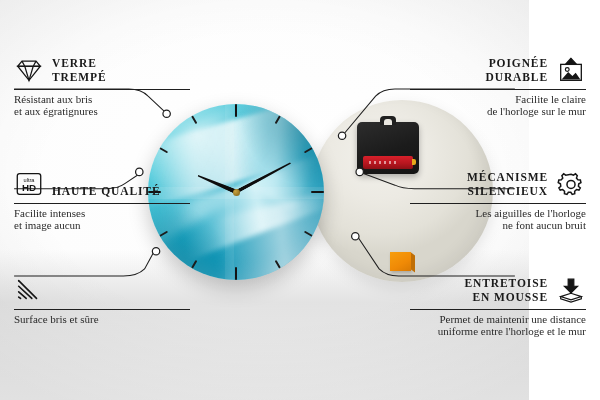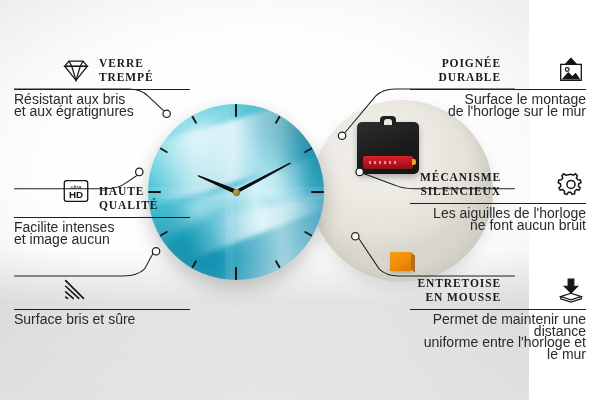--- a/index.html
+++ b/index.html
@@ -116,25 +116,25 @@
   .feat .head{display:flex;align-items:center;gap:8px;}
   .feat.right .head{justify-content:flex-end;align-items:flex-end;}
   .feat .title{
     font-family:"Liberation Serif",serif;font-weight:700;
     font-size:11.5px;letter-spacing:.9px;line-height:14px;color:#1a1a1a;
     text-transform:uppercase;
   }
   .feat.right .title{text-align:right;}
   .feat .rule{height:0;border-top:1.3px solid #1f1f1f;margin:5px 0 4px;}
   .feat .desc{
-    font-size:14px;line-height:11.6px;color:#2a2a2a;
-    font-family:Liberation Sans, sans-serif;
+    font-size:11px;line-height:11.6px;color:#2a2a2a;
+    font-family:Liberation Serif, serif;
   }
   .feat.right .desc{text-align:right;}
-  .icon{flex:0 0 auto;width:30px;height:28px;display:block;margin-left:47px;}
+  .icon{flex:0 0 auto;width:30px;height:28px;display:block;}
 
   .f-verre{left:14px;top:56px;}
   .f-impression{left:14px;top:170px;}
   .f-bords{left:14px;top:276px;}
   .f-poignee{left:410px;top:56px;}
   .f-mecanisme{left:410px;top:170px;}
   .f-entretoise{left:410px;top:276px;}
 </style>
 </head>
 <body>
@@ -297,21 +297,21 @@
           <path d="M16,1.5 L11,7 L21,7 Z" fill="#151515"></path>
           <path d="M16,2 L16,7"></path>
           <rect x="5" y="8" width="22" height="17" stroke-width="1.4"></rect>
           <circle cx="12" cy="13.5" r="2"></circle>
           <path d="M6,24 L13,16 L17.5,20.5 L21,17 L26,24 Z" fill="#151515" stroke="none"></path>
         </svg>
       </span>
     </div>
     <div class="rule"></div>
     <div class="desc">
-      <span>Surface le montage</span><br>
+      <span>Facilite le claire</span><br>
       <span>de l'horloge sur le mur</span>
     </div>
   </div>
 
   <div class="feat right f-mecanisme">
     <div class="head">
       <span class="title">
         <span>MÉCANISME</span><br>
         <span>SILENCIEUX</span>
       </span>

